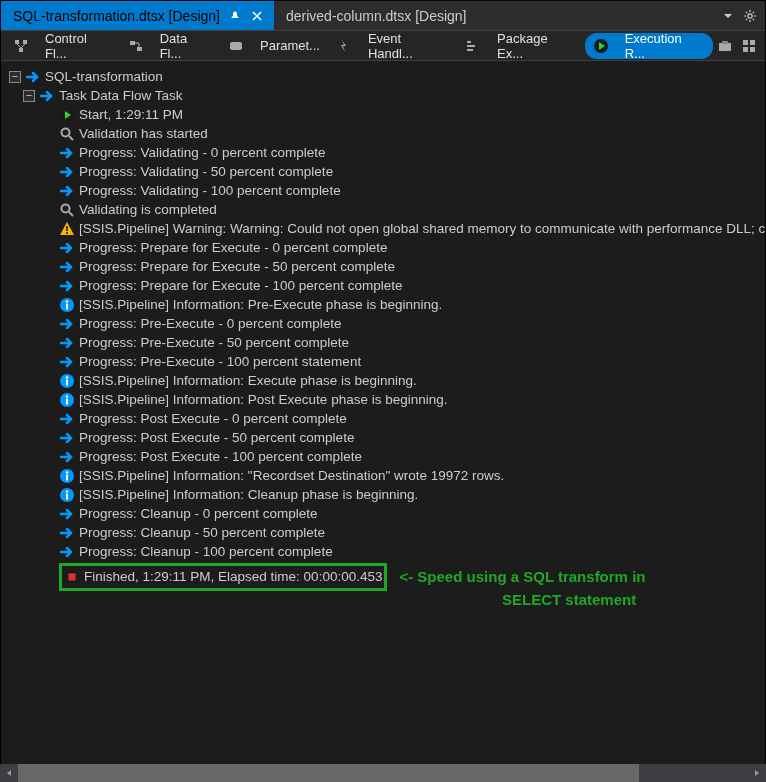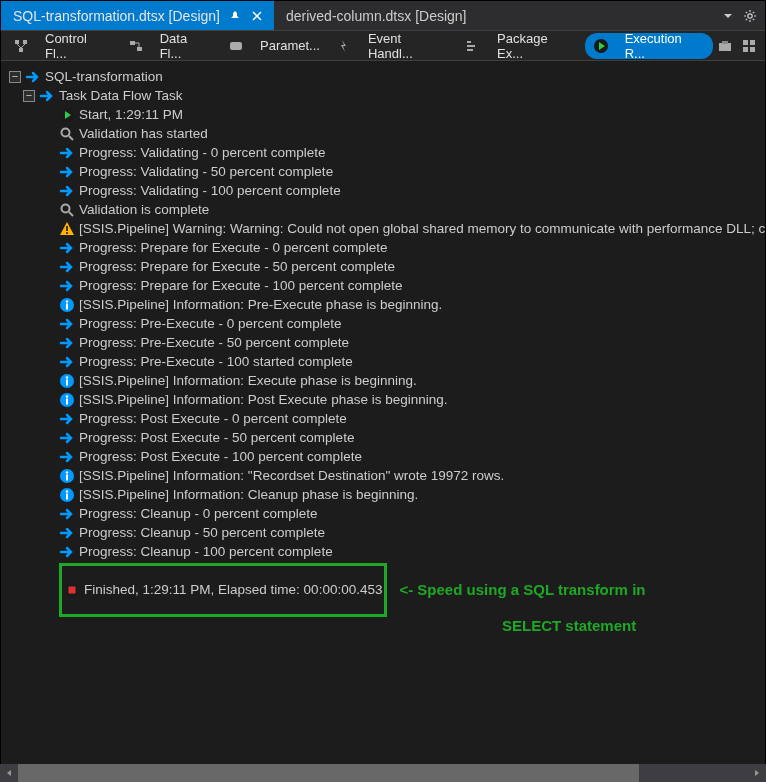--- a/index.html
+++ b/index.html
@@ -23,21 +23,21 @@
 .tab {
   display: flex;
   align-items: center;
   padding: 0 10px 0 12px;
   color: #ccc;
   cursor: pointer;
   font-size: 14px;
 }
 .tab.active {
   background: #007acc;
-  color: #e5e5e5;
+  color: #000000;
 }
 .tab .pin, .tab .close {
   margin-left: 8px;
   width: 14px;
   height: 14px;
   display: inline-flex;
   align-items: center;
   justify-content: center;
 }
 .tab-spacer { flex: 1; }
@@ -120,21 +120,21 @@
 }
 .info-icon {
   width: 16px;
   height: 16px;
   display: inline-flex;
   align-items: center;
   justify-content: center;
 }
 .highlight-box {
   border: 3px solid #1fa825;
-  padding: 15px 2px;
+  padding: 2px 2px;
   display: flex;
   align-items: center;
   gap: 4px;
 }
 .annotation {
   color: #1fa825;
   font-weight: 700;
   font-size: 15px;
   margin-left: 12px;
 }
@@ -339,21 +339,21 @@
           </span>
           <span>Progress: Validating - 100 percent complete</span>
         </div>
         <div class="node-row indent2">
           <span class="info-icon">
             <svg width="16" height="16" viewBox="0 0 16 16">
               <circle cx="6.5" cy="6.5" r="4" fill="none" stroke="#aaa" stroke-width="2"></circle>
               <path d="M10 10 L14 14" stroke="#aaa" stroke-width="2"></path>
             </svg>
           </span>
-          <span>Validation is complete</span>
+          <span>Validating is completed</span>
         </div>
         <div class="node-row indent2">
           <span class="info-icon">
             <svg width="16" height="16" viewBox="0 0 16 16">
               <path d="M8 1 L15 14 L1 14 Z" fill="#ffb300"></path>
               <rect x="7.2" y="5" width="1.6" height="5" fill="#1a1a1a"></rect>
               <circle cx="8" cy="12" r="1" fill="#1a1a1a"></circle>
             </svg>
           </span>
           <span>[SSIS.Pipeline] Warning: Warning: Could not open global shared memory to communicate with performance DLL; c</span>
@@ -407,21 +407,21 @@
             </svg>
           </span>
           <span>Progress: Pre-Execute - 50 percent complete</span>
         </div>
         <div class="node-row indent2">
           <span class="info-icon">
             <svg width="16" height="16" viewBox="0 0 16 16">
               <path d="M2 8 L11 8 M8 4 L12 8 L8 12" stroke="#0099ff" stroke-width="2.5" fill="none" stroke-linecap="round"></path>
             </svg>
           </span>
-          <span>Progress: Pre-Execute - 100 started complete</span>
+          <span>Progress: Pre-Execute - 100 percent statement</span>
         </div>
         <div class="node-row indent2">
           <span class="info-icon">
             <svg width="16" height="16" viewBox="0 0 16 16">
               <circle cx="8" cy="8" r="7" fill="#0099ff"></circle>
               <circle cx="8" cy="4.5" r="1.2" fill="#fff"></circle>
               <rect x="7" y="6.5" width="2" height="6" fill="#fff"></rect>
             </svg>
           </span>
           <span>[SSIS.Pipeline] Information: Execute phase is beginning.</span>

